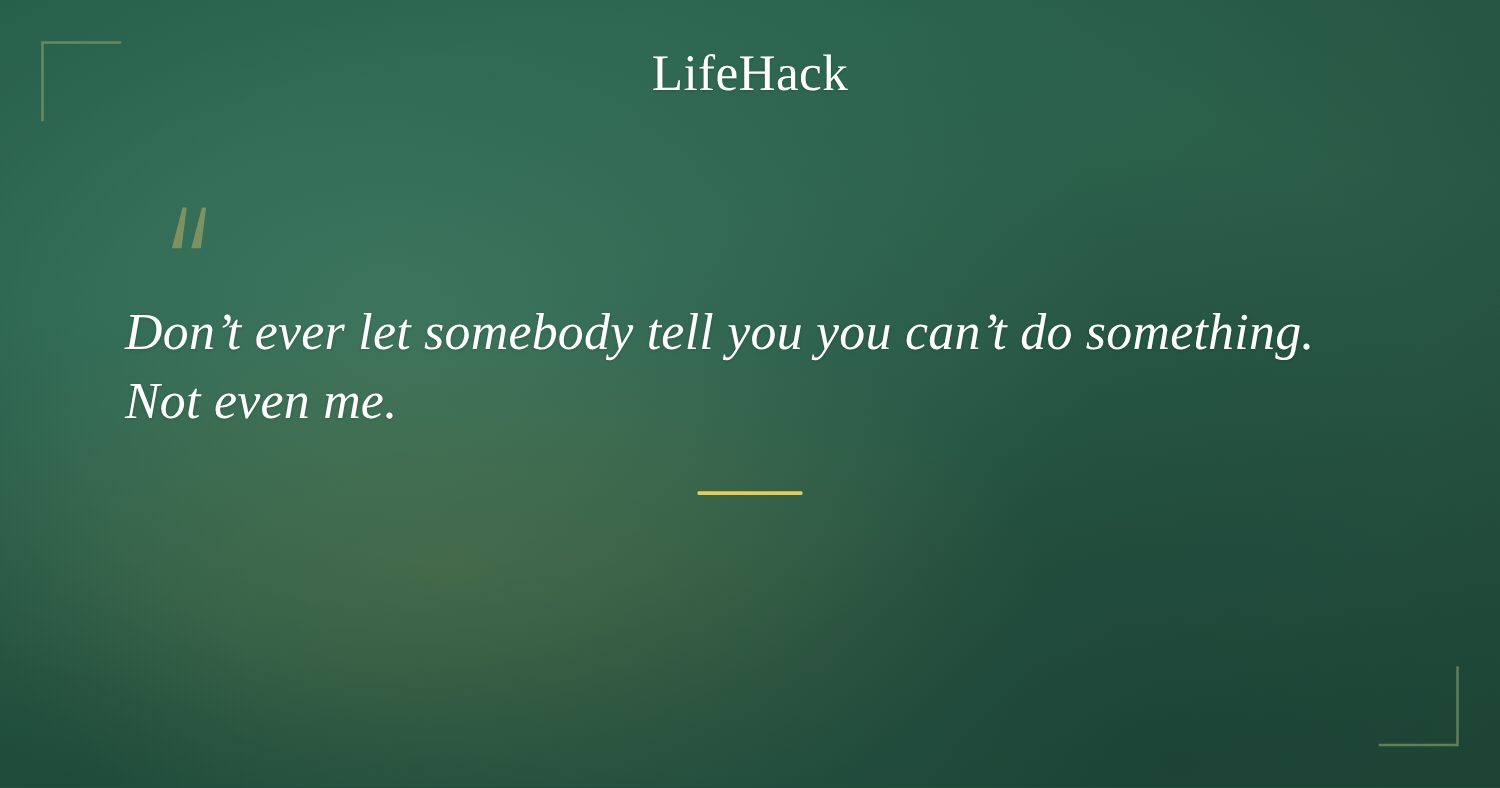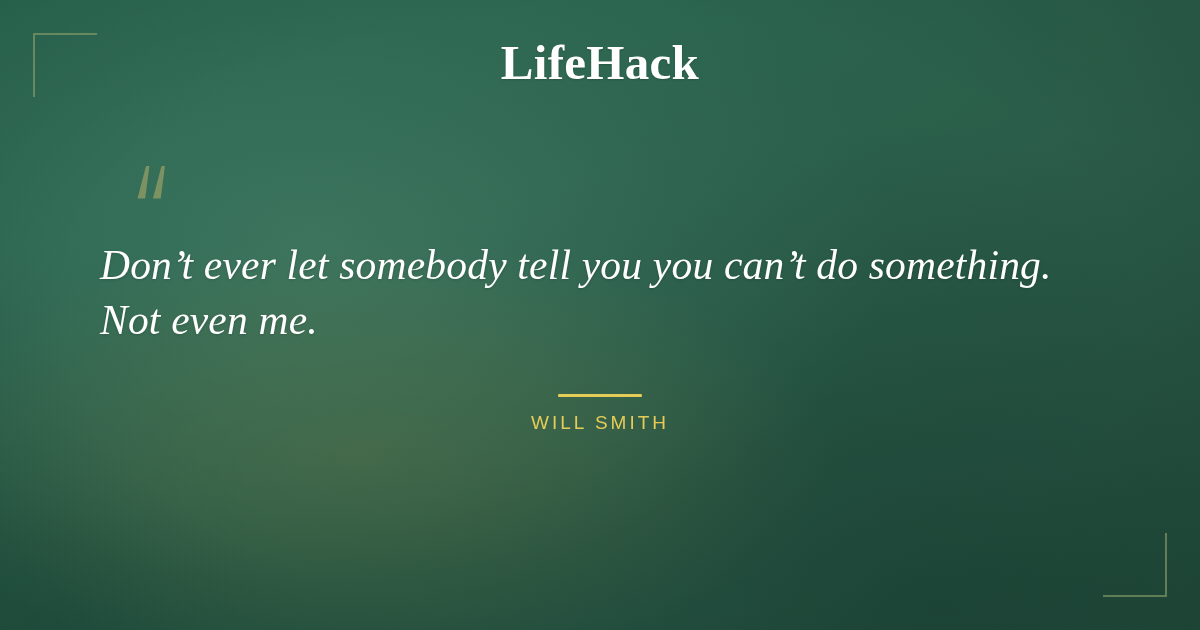--- a/index.html
+++ b/index.html
@@ -53,22 +53,22 @@
 
   
   #logo {
     position: absolute;
     top: 38px;
     left: 0;
     width: 100%;
     text-align: center;
     color: #ffffff;
     font-family: "Liberation Serif", "DejaVu Serif", serif;
-    font-size: 49px;
-    font-weight: 700;
+    font-size: 41px;
+    font-weight: 400;
     letter-spacing: 0.3px;
     line-height: 1;
     text-shadow: 0 1px 2px rgba(0,0,0,0.18);
   }
 
   
   #quote-mark {
     position: absolute;
     left: 127px;
     top: 158px;
@@ -146,15 +146,14 @@
   </div>
 
   <div id="quote-block">
     <p id="quote-text">Don’t ever let somebody tell you you can’t do something. Not even me.</p>
   </div>
 
   <div id="divider-wrap">
     <span id="divider"></span>
   </div>
 
-  <div id="author">WILL SMITH</div>
 
 </div>
 
 </body></html>

